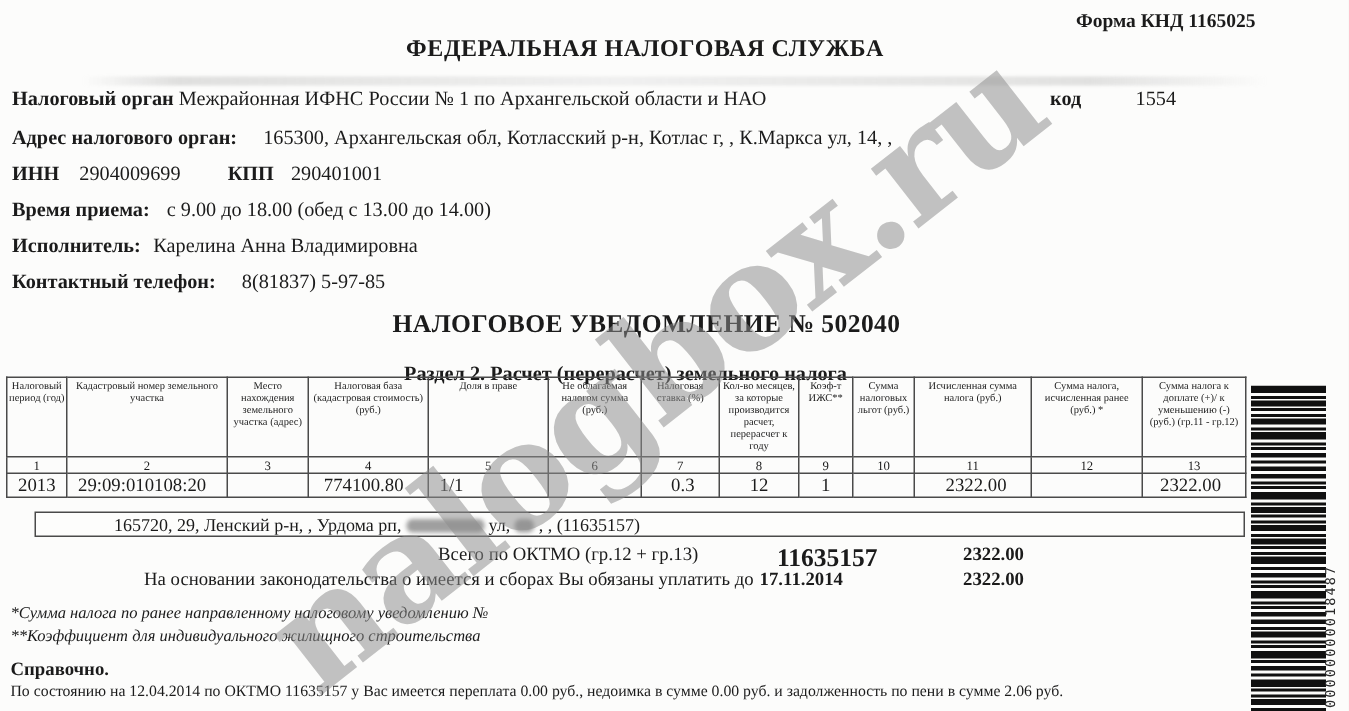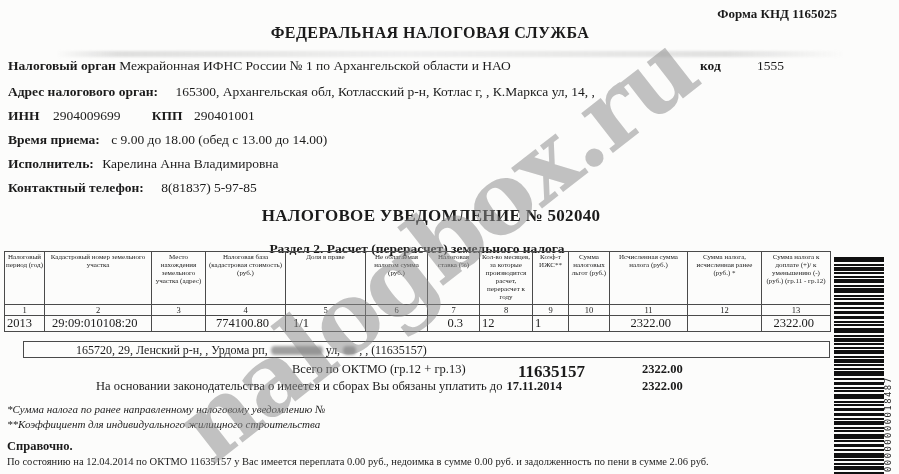--- a/index.html
+++ b/index.html
@@ -35,21 +35,21 @@
                   font-size:13.5px;}
 
   
   #calc-table{top:251px;left:4px;width:826px;border-collapse:collapse;table-layout:fixed;}
   #calc-table td{border:1px solid #4a4a4a;overflow:hidden;}
   #calc-table tr.hdr td{font-size:7px;line-height:1.14;text-align:center;
        vertical-align:top;padding:2px 1px 0 1px;height:50px;}
   #calc-table tr.nums td{font-size:8.5px;text-align:center;height:9px;padding:0;}
   #calc-table tr.vals td{font-size:12.5px;height:15px;padding:0 2px;white-space:nowrap;}
   #calc-table tr.vals td.r{text-align:right;padding-right:16px;}
-  #calc-table tr.vals td.c{text-align:left;}
+  #calc-table tr.vals td.c{text-align:center;}
   #calc-table tr.vals td.l{text-align:left;padding-left:7px;}
 
   #address-row{top:341px;left:23px;width:807px;height:17px;border:1px solid #4a4a4a;
                font-size:12px;line-height:17px;padding-left:52px;white-space:nowrap;
                box-sizing:border-box;background:rgba(255,255,255,.25);}
   .redact{display:inline-block;vertical-align:middle;height:9px;border-radius:4px;
           background:#8f8f8f;filter:blur(1.5px);opacity:.85;margin:0 3px 2px 3px;}
   .redact.w1{width:52px;}
   .redact.w2{width:13px;}
 
@@ -89,21 +89,21 @@
 
   <div class="abs" id="fts-title">ФЕДЕРАЛЬНАЯ НАЛОГОВАЯ СЛУЖБА</div>
 
   <div class="abs" id="streak"></div>
 
   <div class="abs info-line" id="line-authority">
     <span class="b">Налоговый орган</span>
     <span class="val" style="margin-left:0">Межрайонная ИФНС России № 1 по Архангельской области и НАО</span>
   </div>
   <div class="abs" id="code-label">код</div>
-  <div class="abs" id="code-value">1555</div>
+  <div class="abs" id="code-value">1554</div>
 
   <div class="abs info-line" id="line-address">
     <span class="b">Адрес налогового орган:</span>
     <span class="val" style="margin-left:14px">165300, Архангельская обл, Котласский р-н, Котлас г, , К.Маркса ул, 14, ,</span>
   </div>
 
   <div class="abs info-line" id="line-inn">
     <span class="b">ИНН</span>
     <span class="val" style="margin-left:10px">2904009699</span>
     <span class="b" style="margin-left:28px">КПП</span>

